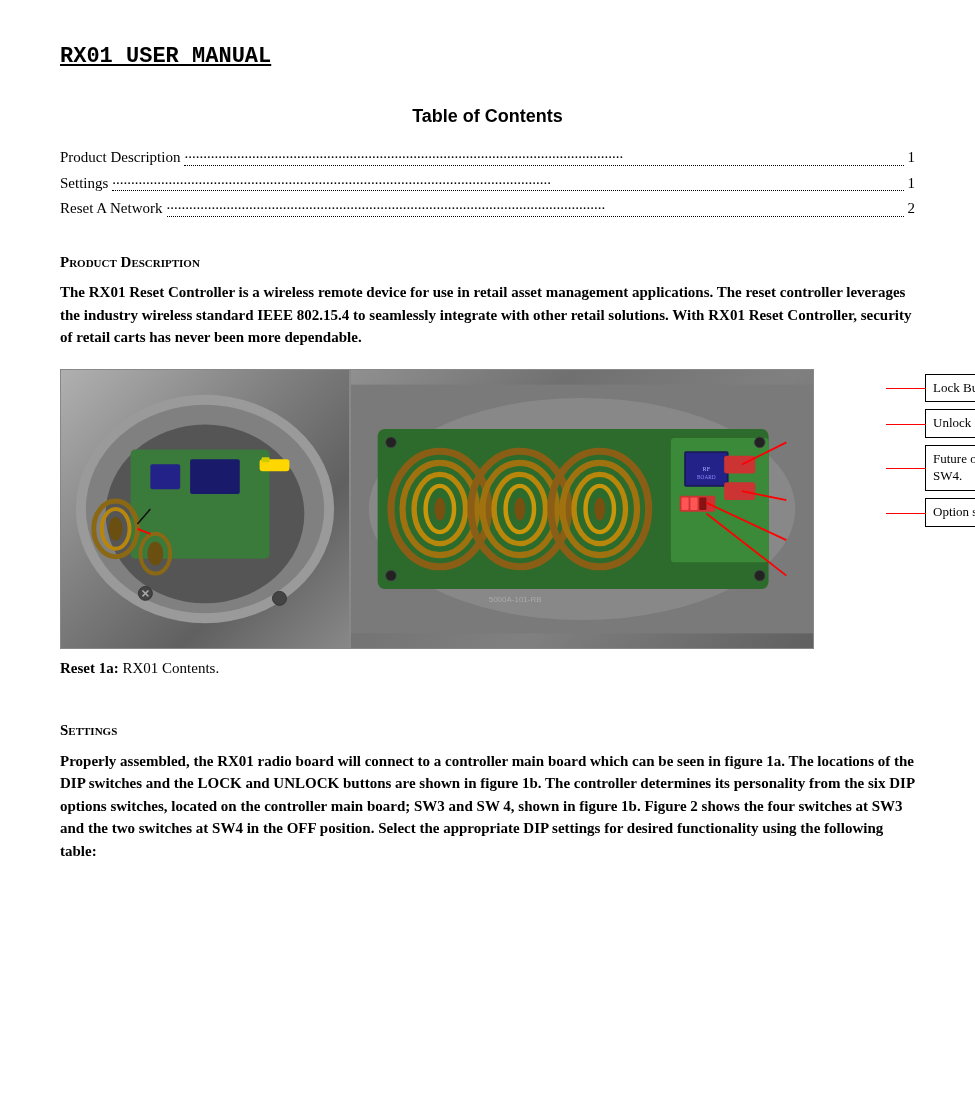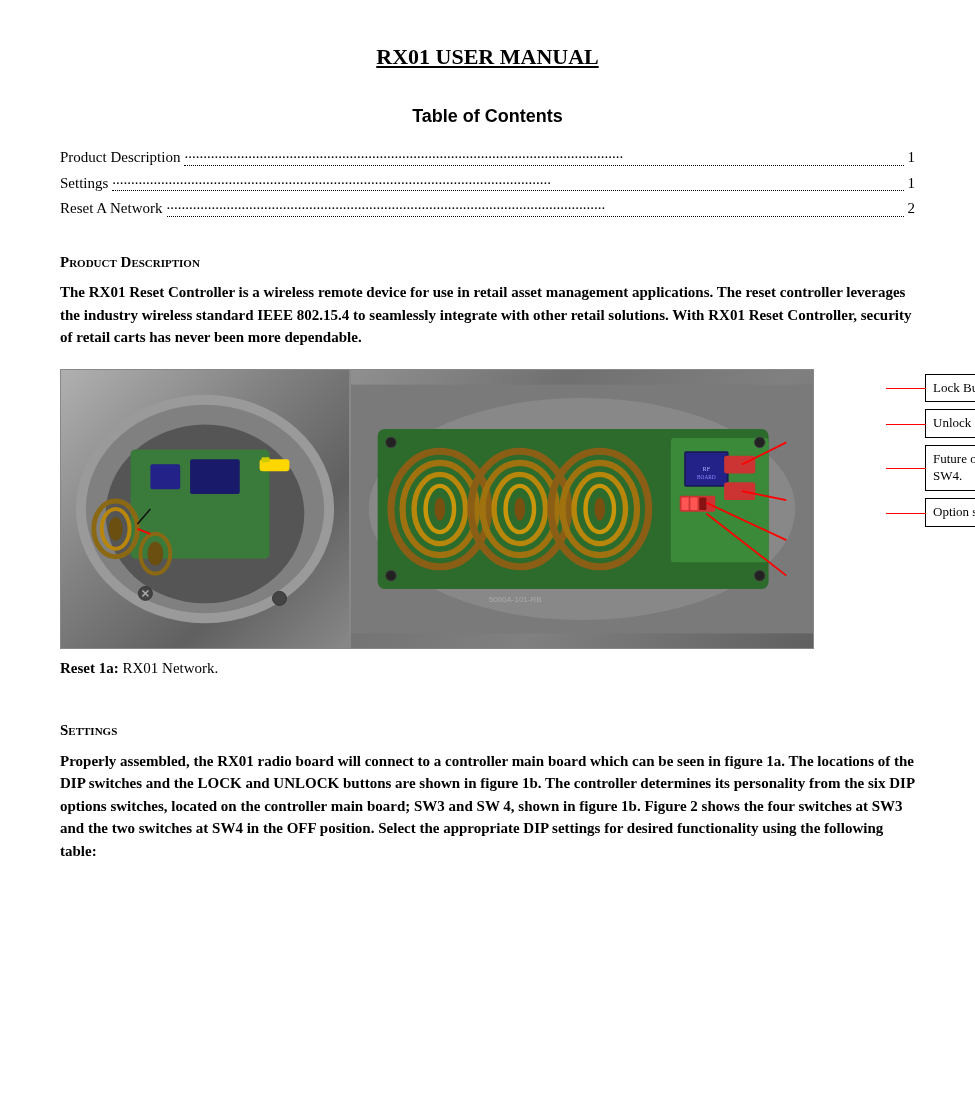--- a/index.html
+++ b/index.html
@@ -7,26 +7,25 @@
       font-family: 'Times New Roman', Times, serif;
       font-size: 15px;
       line-height: 1.5;
       background: #fff;
       color: #000;
       padding: 40px 60px;
       max-width: 975px;
       margin: 0 auto;
     }
     h1.main-title {
-      text-align: center;
       font-size: 22px;
       font-weight: bold;
       text-decoration: underline;
       margin-bottom: 30px;
-      font-family: Liberation Serif, serif;
+      font-family: Liberation Mono, monospace;
     }
     h2.toc-title {
       text-align: center;
       font-size: 18px;
       font-weight: bold;
       margin-bottom: 16px;
       font-family: Arial, sans-serif;
     }
     .toc-entry {
       display: flex;
@@ -259,21 +258,21 @@
 
       <div class="callout-box">
         <div class="callout-line" style="background:red;position:absolute;left:-40px;top:50%;height:1px;width:40px;"></div>
         <span>Option switch, SW3.</span>
       </div>
     </div>
   </div>
 
   <div style="display:flex; gap:60px; margin-top:8px; font-size:15px;">
     <div>
-      <span class="caption-bold">Reset 1a:</span><span>  RX01 Network.</span>
+      <span class="caption-bold">Reset 1a:</span><span>  RX01 Contents.</span>
     </div>
   </div>
 </div>
 
 <div style="margin-top: 40px;">
   <div class="section-heading">Settings</div>
   <p class="section-text">Properly assembled, the RX01 radio board will connect to a controller main board which can be seen in figure 1a.  The locations of the DIP switches and the LOCK and UNLOCK buttons are shown in figure 1b.  The controller determines its personality from the six DIP options switches, located on the controller main board; SW3 and SW 4, shown in figure 1b.  Figure 2 shows the four switches at SW3 and the two switches at SW4 in the OFF position.  Select the appropriate DIP settings for desired functionality using the following table:</p>
 </div>
 
 </body></html>

